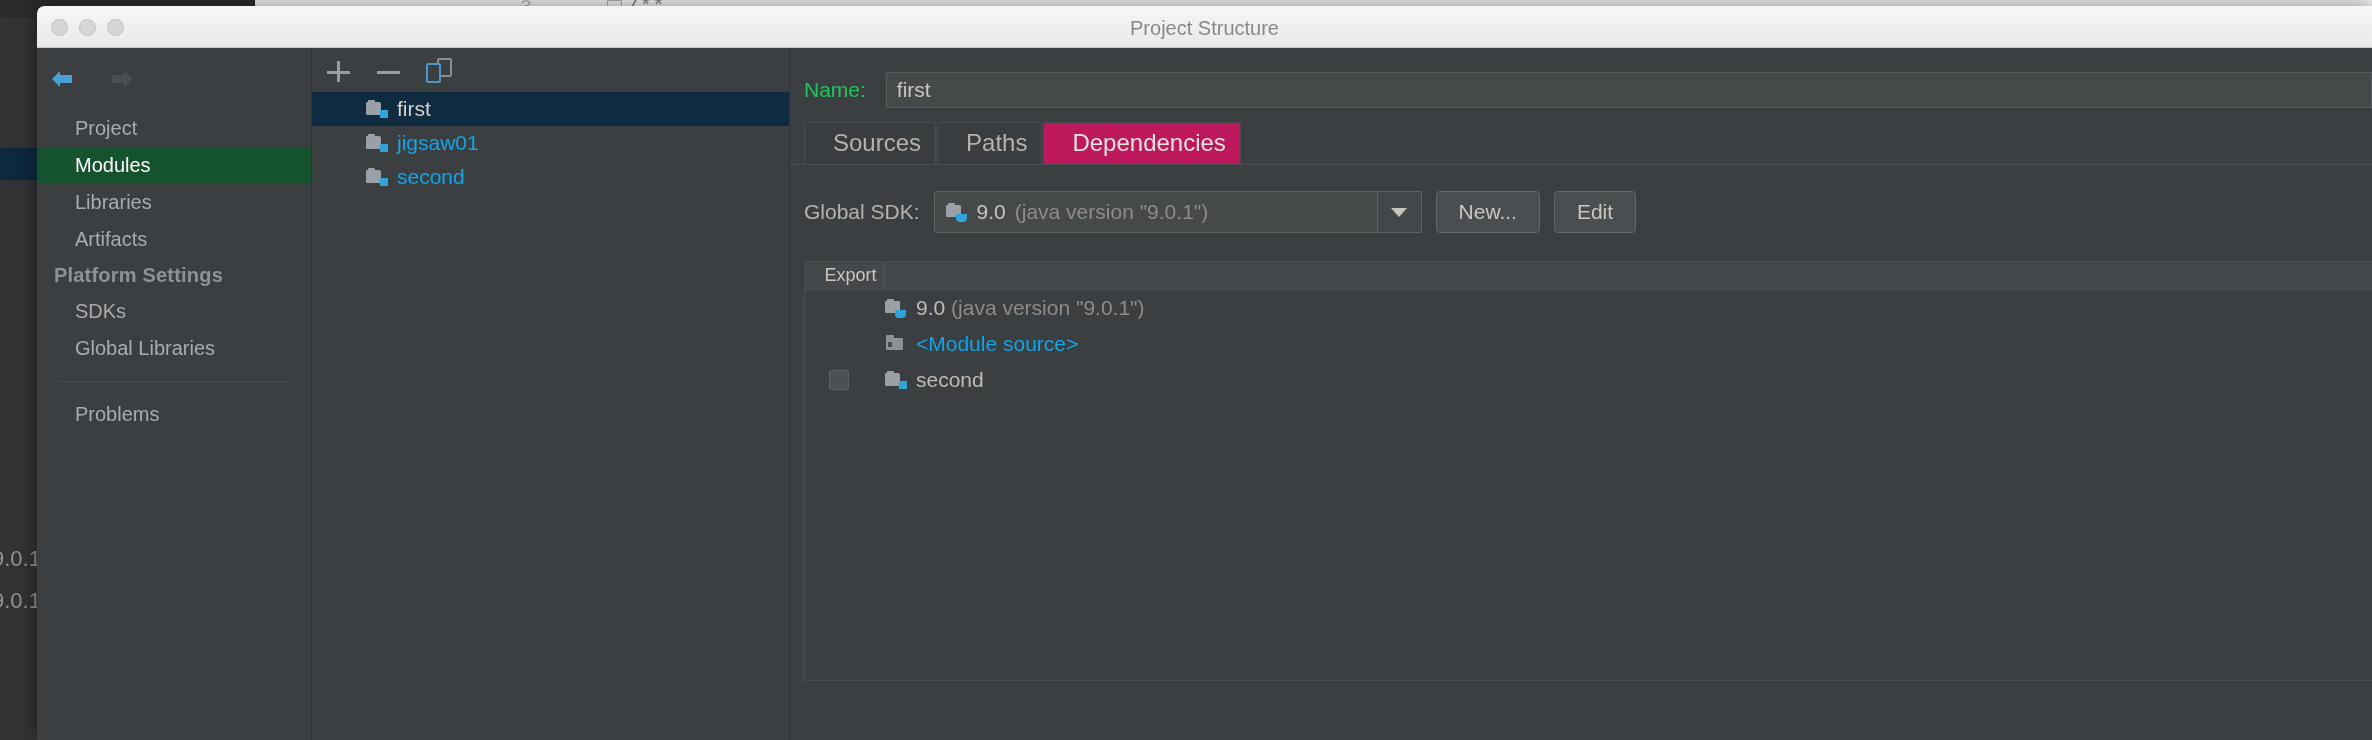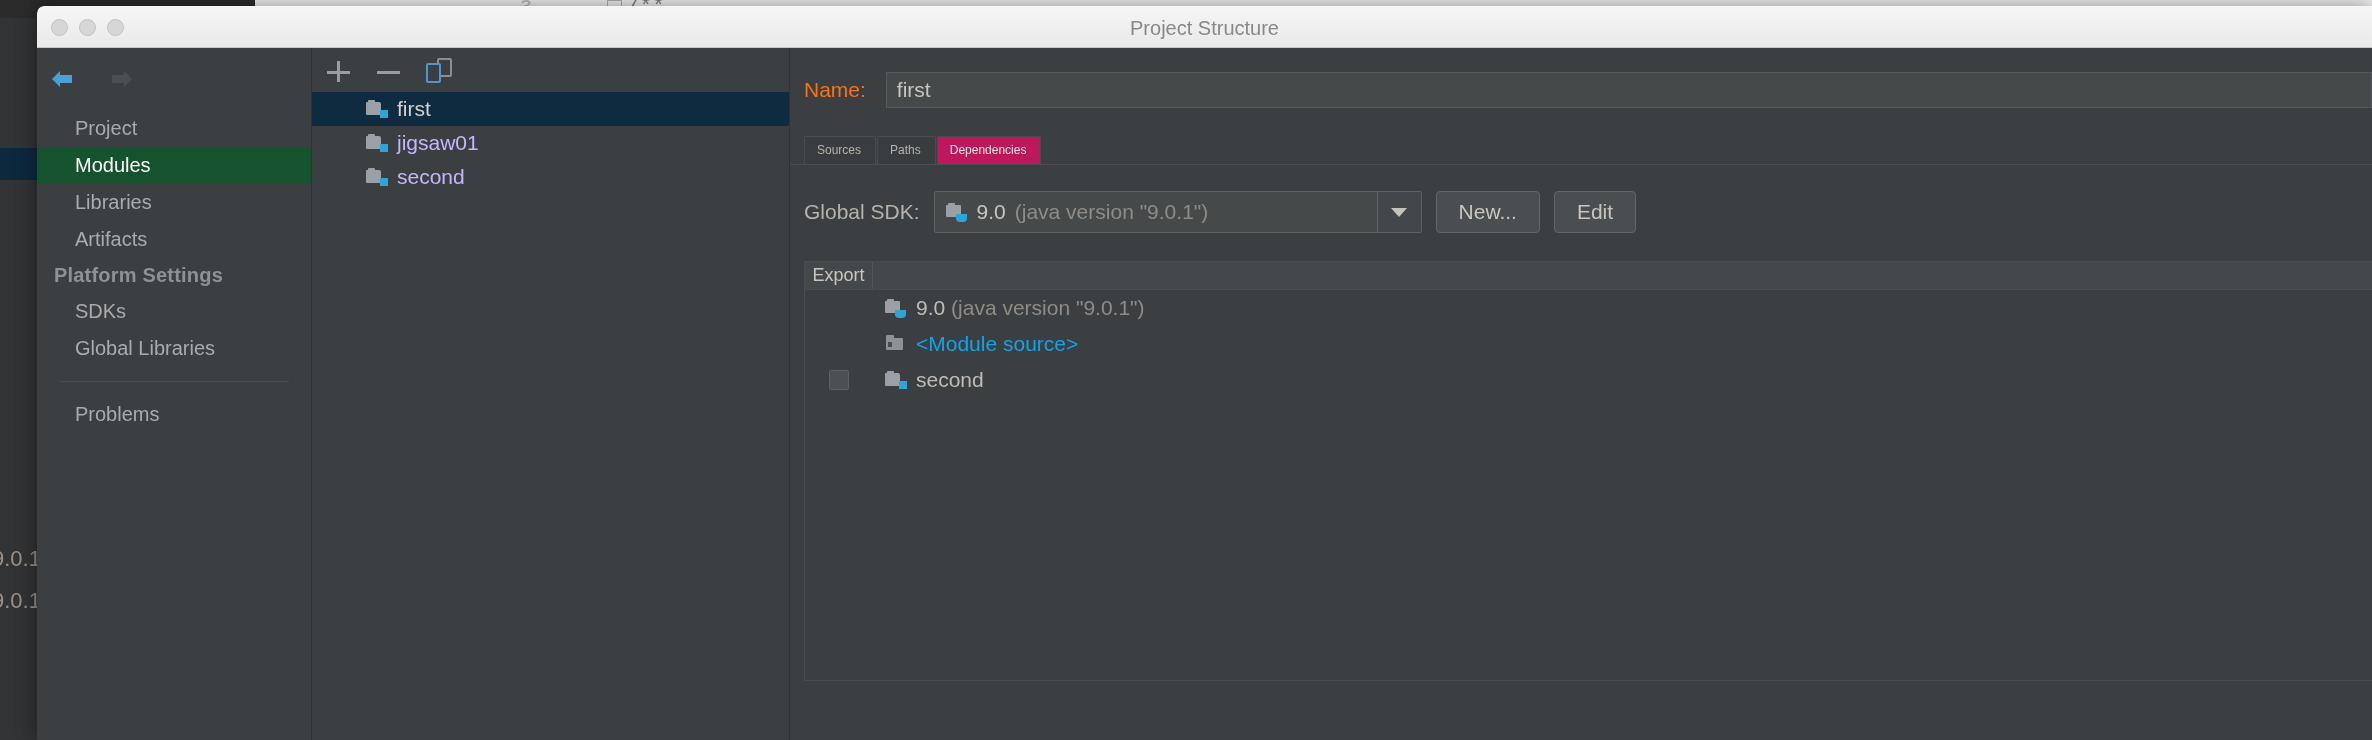--- a/index.html
+++ b/index.html
@@ -101,47 +101,47 @@
   .mod-toolbar { display: flex; align-items: center; gap: 26px; padding: 12px 0 10px 14px; height: 44px; }
   .tb-btn { width: 24px; height: 24px; position: relative; }
   .plus::before, .plus::after { content:""; position:absolute; background:#9a9c9e; }
   .plus::before { left: 11px; top: 2px; width: 3px; height: 21px; }
   .plus::after  { left: 1px; top: 12px; width: 23px; height: 3px; }
   .minus::after { content:""; position:absolute; left:1px; top:12px; width:23px; height:3px; background:#9a9c9e; }
 
   .mod-list { position: absolute; top: 44px; left: 0; right: 0; }
   .mod-row {
     display: flex; align-items: center; gap: 9px;
-    height: 34px; padding-left: 54px; font-size: 21px; color: #c4b5fd;
+    height: 34px; padding-left: 54px; font-size: 21px; color: #0ea5e9;
   }
   .mod-row.selected { background: #0f2b40; color: #d6d2cc; }
 
   
   .icon-mod { width: 22px; height: 18px; position: relative; flex: 0 0 22px; }
   .icon-mod .f1 { position:absolute; left:0; top:2px; width:15px; height:13px; background:#9aa0a6; border-radius:1px 2px 1px 1px; }
   .icon-mod .f2 { position:absolute; left:2px; top:0px; width:7px; height:3px; background:#9aa0a6; border-radius:1px; }
   .icon-mod .sq { position:absolute; right:0px; bottom:0px; width:8px; height:8px; background:#30a3d9; }
 
   
   .content { flex: 1 1 auto; background: #3c3f41; position: relative; padding: 0; }
   .name-row { display: flex; align-items: center; padding: 24px 0 0 14px; }
-  .name-label { color: #f97316; font-size: 21px; margin-right: 20px; }
+  .name-label { color: #22c55e; font-size: 21px; margin-right: 20px; }
   .name-input {
     flex: 1 1 auto; margin-right: 0;
     background: #45494a; border: 1px solid #575b5d;
     color: #c9c5bf; font-size: 21px;
     padding: 6px 10px; height: 36px; line-height: 24px;
     font-family: "Liberation Sans", sans-serif;
     outline: none;
   }
 
   .tabs { display: flex; align-items: flex-end; margin: 22px 0 0 14px; height: 34px; }
   .tab {
-    background: #3a3d3f; color: #b5b1ab; font-size: 12px;
-    padding: 6px 14px 7px 12px; border: 1px solid #4a4d4f; border-bottom: none;
+    background: #3a3d3f; color: #b5b1ab; font-size: 24px;
+    padding: 6px 14px 7px 28px; border: 1px solid #4a4d4f; border-bottom: none;
     margin-right: 1px; border-radius: 2px 2px 0 0;
   }
   .tab.active { background: #be185d; color: #e6e3df; }
 
   .tabpanel { border-top: 1px solid #4a4d4f; margin-top: 0; padding: 0; }
 
   .sdk-row { display: flex; align-items: center; padding: 26px 0 0 14px; gap: 14px; }
   .sdk-label { color: #b6b2ad; font-size: 21px; }
   .combo {
     display: flex; align-items: center;
@@ -160,21 +160,21 @@
     background: #4a4e50; border: 1px solid #63676a; border-radius: 4px;
     color: #c9c5bf; font-size: 21px; height: 42px; padding: 0 22px;
     font-family: "Liberation Sans", sans-serif; cursor: pointer;
   }
 
   
   .dep-table { margin: 28px 0 0 14px; border: 1px solid #4a4d4f; border-right: none; height: 420px; background:#3c3f41; position: relative; }
   .dep-head { display: flex; height: 28px; background: #45484a; border-bottom: 1px solid #4a4d4f; }
   .dep-head .col-export {
     width: 68px; border-right: 1px solid #53575a; color: #c9c5bf;
-    font-size: 18px; display:flex; align-items:center; justify-content:center;
+    font-size: 18px; display:flex; align-items:center; justify-content:center;margin-left:12px;
   }
   .dep-head .col-rest { flex: 1 1 auto; }
   .dep-rows { }
   .dep-row { display: flex; align-items: center; height: 36px; }
   .dep-row .cb-cell { width: 68px; display: flex; align-items: center; justify-content: center; }
   .checkbox { width: 20px; height: 20px; background: #4c5052; border: 1px solid #5c6062; border-radius: 2px; }
   .dep-row .name-cell { display: flex; align-items: center; gap: 9px; padding-left: 12px; font-size: 21px; }
   .dep-row .txt { color: #bfbbb5; }
   .dep-row .txt .muted { color: #8f8b86; }
   .dep-row .txt.link { color: #0ea5e9; }

